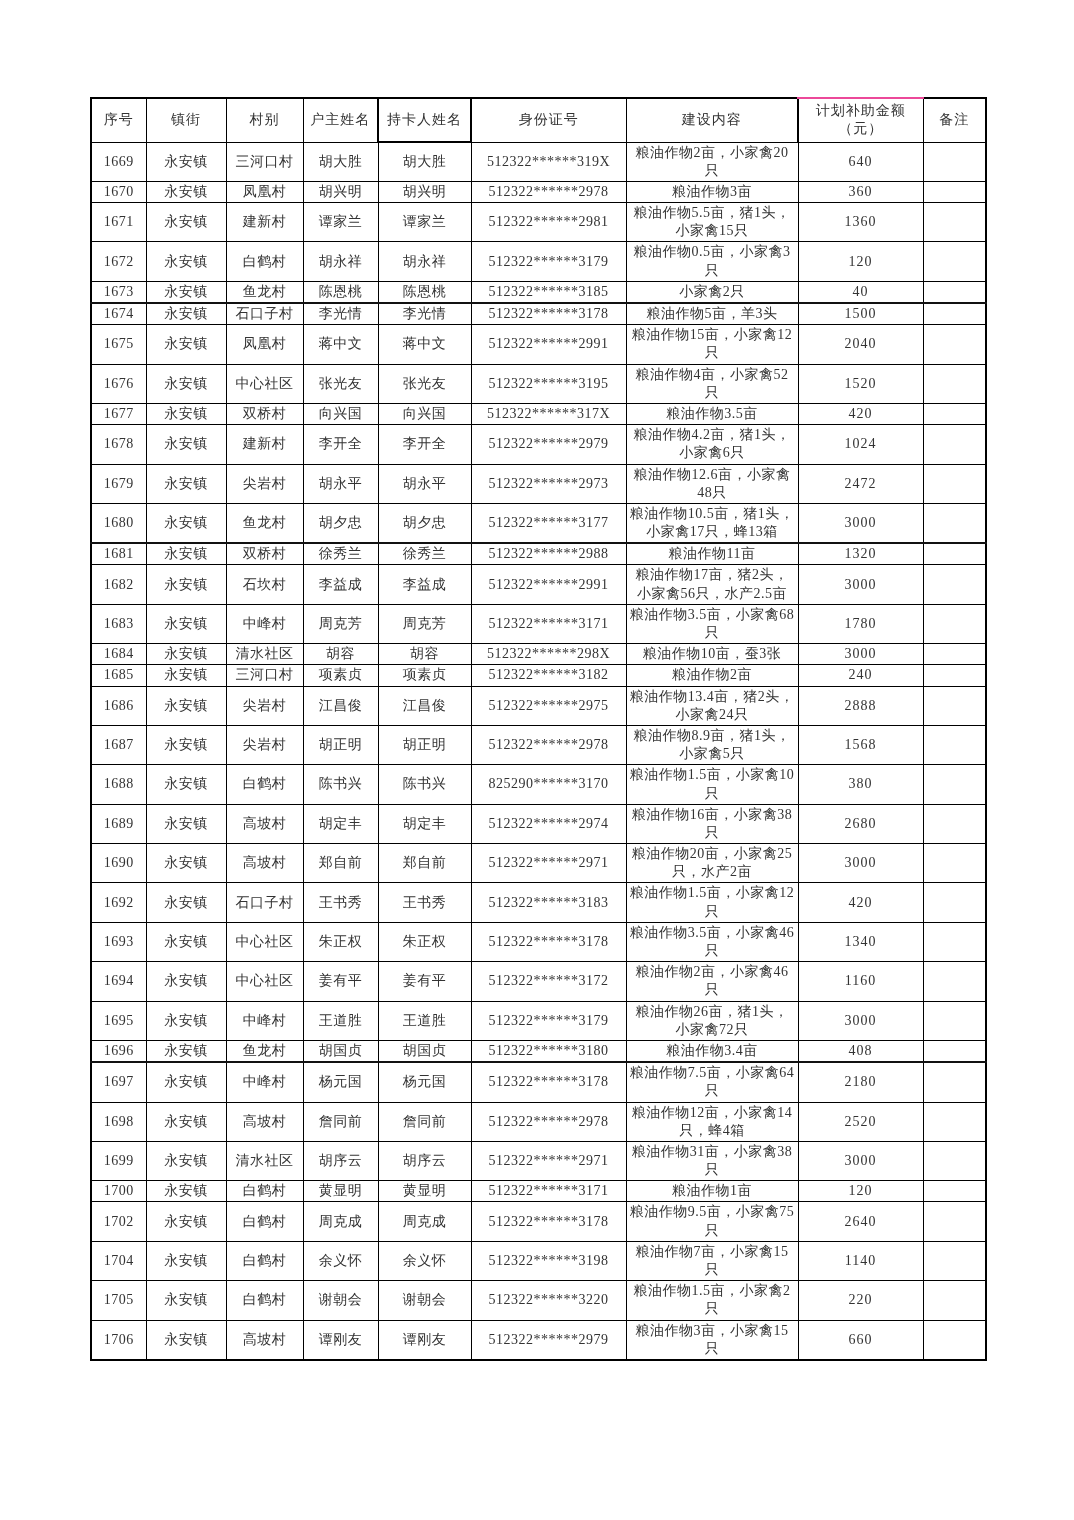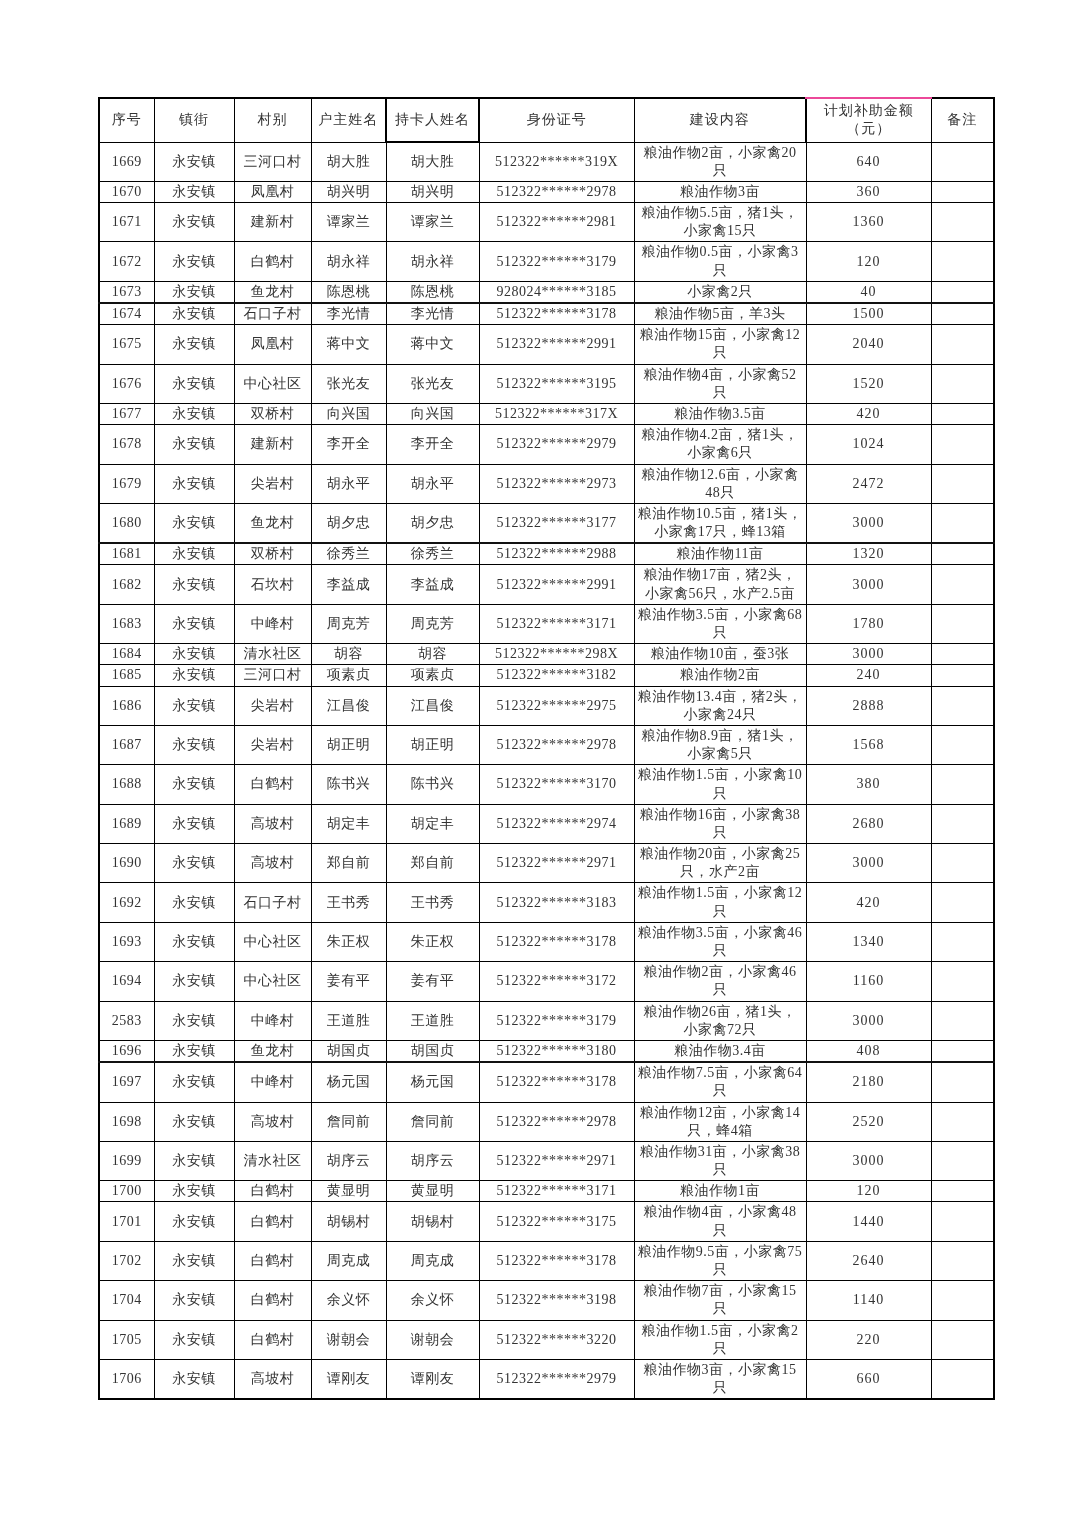--- a/index.html
+++ b/index.html
@@ -9,21 +9,21 @@
   }
   body {
     width: 1074px;
     height: 1520px;
     position: relative;
     font-family: "Liberation Serif", "DejaVu Serif", serif;
     color: #333333;
   }
   .page {
     position: absolute;
-    left: 8px; top: 0;
+    left: 0; top: 0;
     width: 1046px;
     height: 1520px;
     background: #ffffff;
   }
   table.subsidy {
     position: absolute;
     left: 90px;
     top: 97px;
     width: 895px;
     border-collapse: collapse;
@@ -146,21 +146,21 @@
           <td class="col-content">粮油作物0.5亩，小家禽3只</td>
           <td class="col-amount">120</td>
           <td class="col-note"></td>
         </tr>
         <tr>
           <td class="col-no">1673</td>
           <td class="col-town">永安镇</td>
           <td class="col-village">鱼龙村</td>
           <td class="col-owner">陈恩桃</td>
           <td class="col-cardholder">陈恩桃</td>
-          <td class="col-id">928024******3185</td>
+          <td class="col-id">512322******3185</td>
           <td class="col-content">小家禽2只</td>
           <td class="col-amount">40</td>
           <td class="col-note"></td>
         </tr>
         <tr>
           <td class="col-no">1674</td>
           <td class="col-town">永安镇</td>
           <td class="col-village">石口子村</td>
           <td class="col-owner">李光情</td>
           <td class="col-cardholder">李光情</td>
@@ -311,21 +311,21 @@
           <td class="col-content">粮油作物8.9亩，猪1头，小家禽5只</td>
           <td class="col-amount">1568</td>
           <td class="col-note"></td>
         </tr>
         <tr>
           <td class="col-no">1688</td>
           <td class="col-town">永安镇</td>
           <td class="col-village">白鹤村</td>
           <td class="col-owner">陈书兴</td>
           <td class="col-cardholder">陈书兴</td>
-          <td class="col-id">512322******3170</td>
+          <td class="col-id">825290******3170</td>
           <td class="col-content">粮油作物1.5亩，小家禽10只</td>
           <td class="col-amount">380</td>
           <td class="col-note"></td>
         </tr>
         <tr>
           <td class="col-no">1689</td>
           <td class="col-town">永安镇</td>
           <td class="col-village">高坡村</td>
           <td class="col-owner">胡定丰</td>
           <td class="col-cardholder">胡定丰</td>
@@ -372,21 +372,21 @@
           <td class="col-town">永安镇</td>
           <td class="col-village">中心社区</td>
           <td class="col-owner">姜有平</td>
           <td class="col-cardholder">姜有平</td>
           <td class="col-id">512322******3172</td>
           <td class="col-content">粮油作物2亩，小家禽46只</td>
           <td class="col-amount">1160</td>
           <td class="col-note"></td>
         </tr>
         <tr>
-          <td class="col-no">2583</td>
+          <td class="col-no">1695</td>
           <td class="col-town">永安镇</td>
           <td class="col-village">中峰村</td>
           <td class="col-owner">王道胜</td>
           <td class="col-cardholder">王道胜</td>
           <td class="col-id">512322******3179</td>
           <td class="col-content">粮油作物26亩，猪1头，小家禽72只</td>
           <td class="col-amount">3000</td>
           <td class="col-note"></td>
         </tr>
         <tr>
@@ -438,31 +438,20 @@
           <td class="col-town">永安镇</td>
           <td class="col-village">白鹤村</td>
           <td class="col-owner">黄显明</td>
           <td class="col-cardholder">黄显明</td>
           <td class="col-id">512322******3171</td>
           <td class="col-content">粮油作物1亩</td>
           <td class="col-amount">120</td>
           <td class="col-note"></td>
         </tr>
         <tr>
-          <td class="col-no">1701</td>
-          <td class="col-town">永安镇</td>
-          <td class="col-village">白鹤村</td>
-          <td class="col-owner">胡锡村</td>
-          <td class="col-cardholder">胡锡村</td>
-          <td class="col-id">512322******3175</td>
-          <td class="col-content">粮油作物4亩，小家禽48只</td>
-          <td class="col-amount">1440</td>
-          <td class="col-note"></td>
-        </tr>
-        <tr>
           <td class="col-no">1702</td>
           <td class="col-town">永安镇</td>
           <td class="col-village">白鹤村</td>
           <td class="col-owner">周克成</td>
           <td class="col-cardholder">周克成</td>
           <td class="col-id">512322******3178</td>
           <td class="col-content">粮油作物9.5亩，小家禽75只</td>
           <td class="col-amount">2640</td>
           <td class="col-note"></td>
         </tr>

